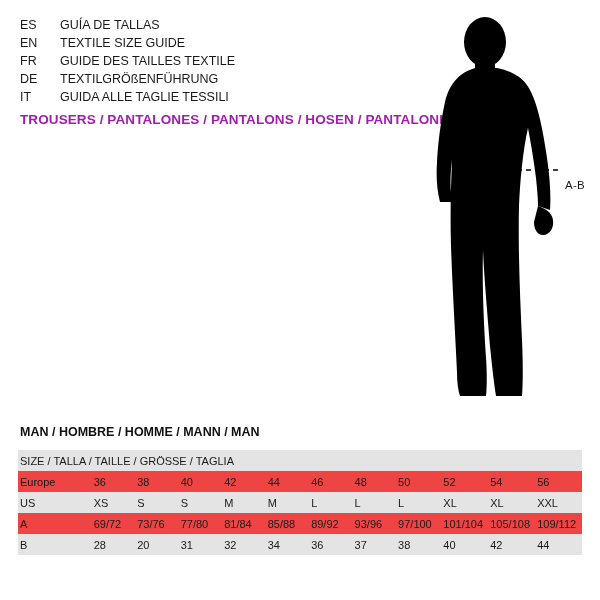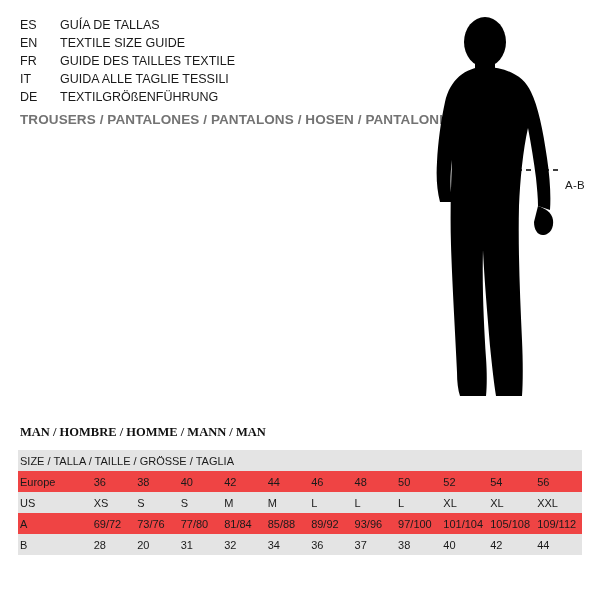--- a/index.html
+++ b/index.html
@@ -40,21 +40,21 @@
   }
 
   
   .section-title {
     position: absolute;
     top: 112px;
     left: 20px;
     font-size: 13.5px;
     font-weight: bold;
     letter-spacing: 0.1px;
-    color: #737373;
+    color: #a21caf;
   }
 
   
   .figure-wrap {
     position: absolute;
     top: 10px;
     left: 410px;
     width: 190px;
     height: 400px;
   }
@@ -73,21 +73,20 @@
   }
 
   
   .table-title {
     position: absolute;
     top: 425px;
     left: 20px;
     font-size: 12.5px;
     font-weight: bold;
     color: #111;
-    font-family: Liberation Serif, serif;
   }
 
   table.size-table {
     position: absolute;
     top: 450px;
     left: 18px;
     width: 564px;
     border-collapse: collapse;
     font-size: 11px;
   }
@@ -133,26 +132,26 @@
   </div>
   <div class="lang-row">
     <span class="lang-code">EN</span>
     <span class="lang-title">TEXTILE SIZE GUIDE</span>
   </div>
   <div class="lang-row">
     <span class="lang-code">FR</span>
     <span class="lang-title">GUIDE DES TAILLES TEXTILE</span>
   </div>
   <div class="lang-row">
+    <span class="lang-code">DE</span>
+    <span class="lang-title">TEXTILGRÖßENFÜHRUNG</span>
+  </div>
+  <div class="lang-row">
     <span class="lang-code">IT</span>
     <span class="lang-title">GUIDA ALLE TAGLIE TESSILI</span>
-  </div>
-  <div class="lang-row">
-    <span class="lang-code">DE</span>
-    <span class="lang-title">TEXTILGRÖßENFÜHRUNG</span>
   </div>
 </div>
 
 <div class="section-title">TROUSERS / PANTALONES / PANTALONS / HOSEN / PANTALONI</div>
 
 <div class="figure-wrap">
   <svg class="figure-svg" width="190" height="400" viewBox="0 0 190 400">
 
     <ellipse cx="75" cy="32" rx="21" ry="25" fill="#000000"></ellipse>
 

